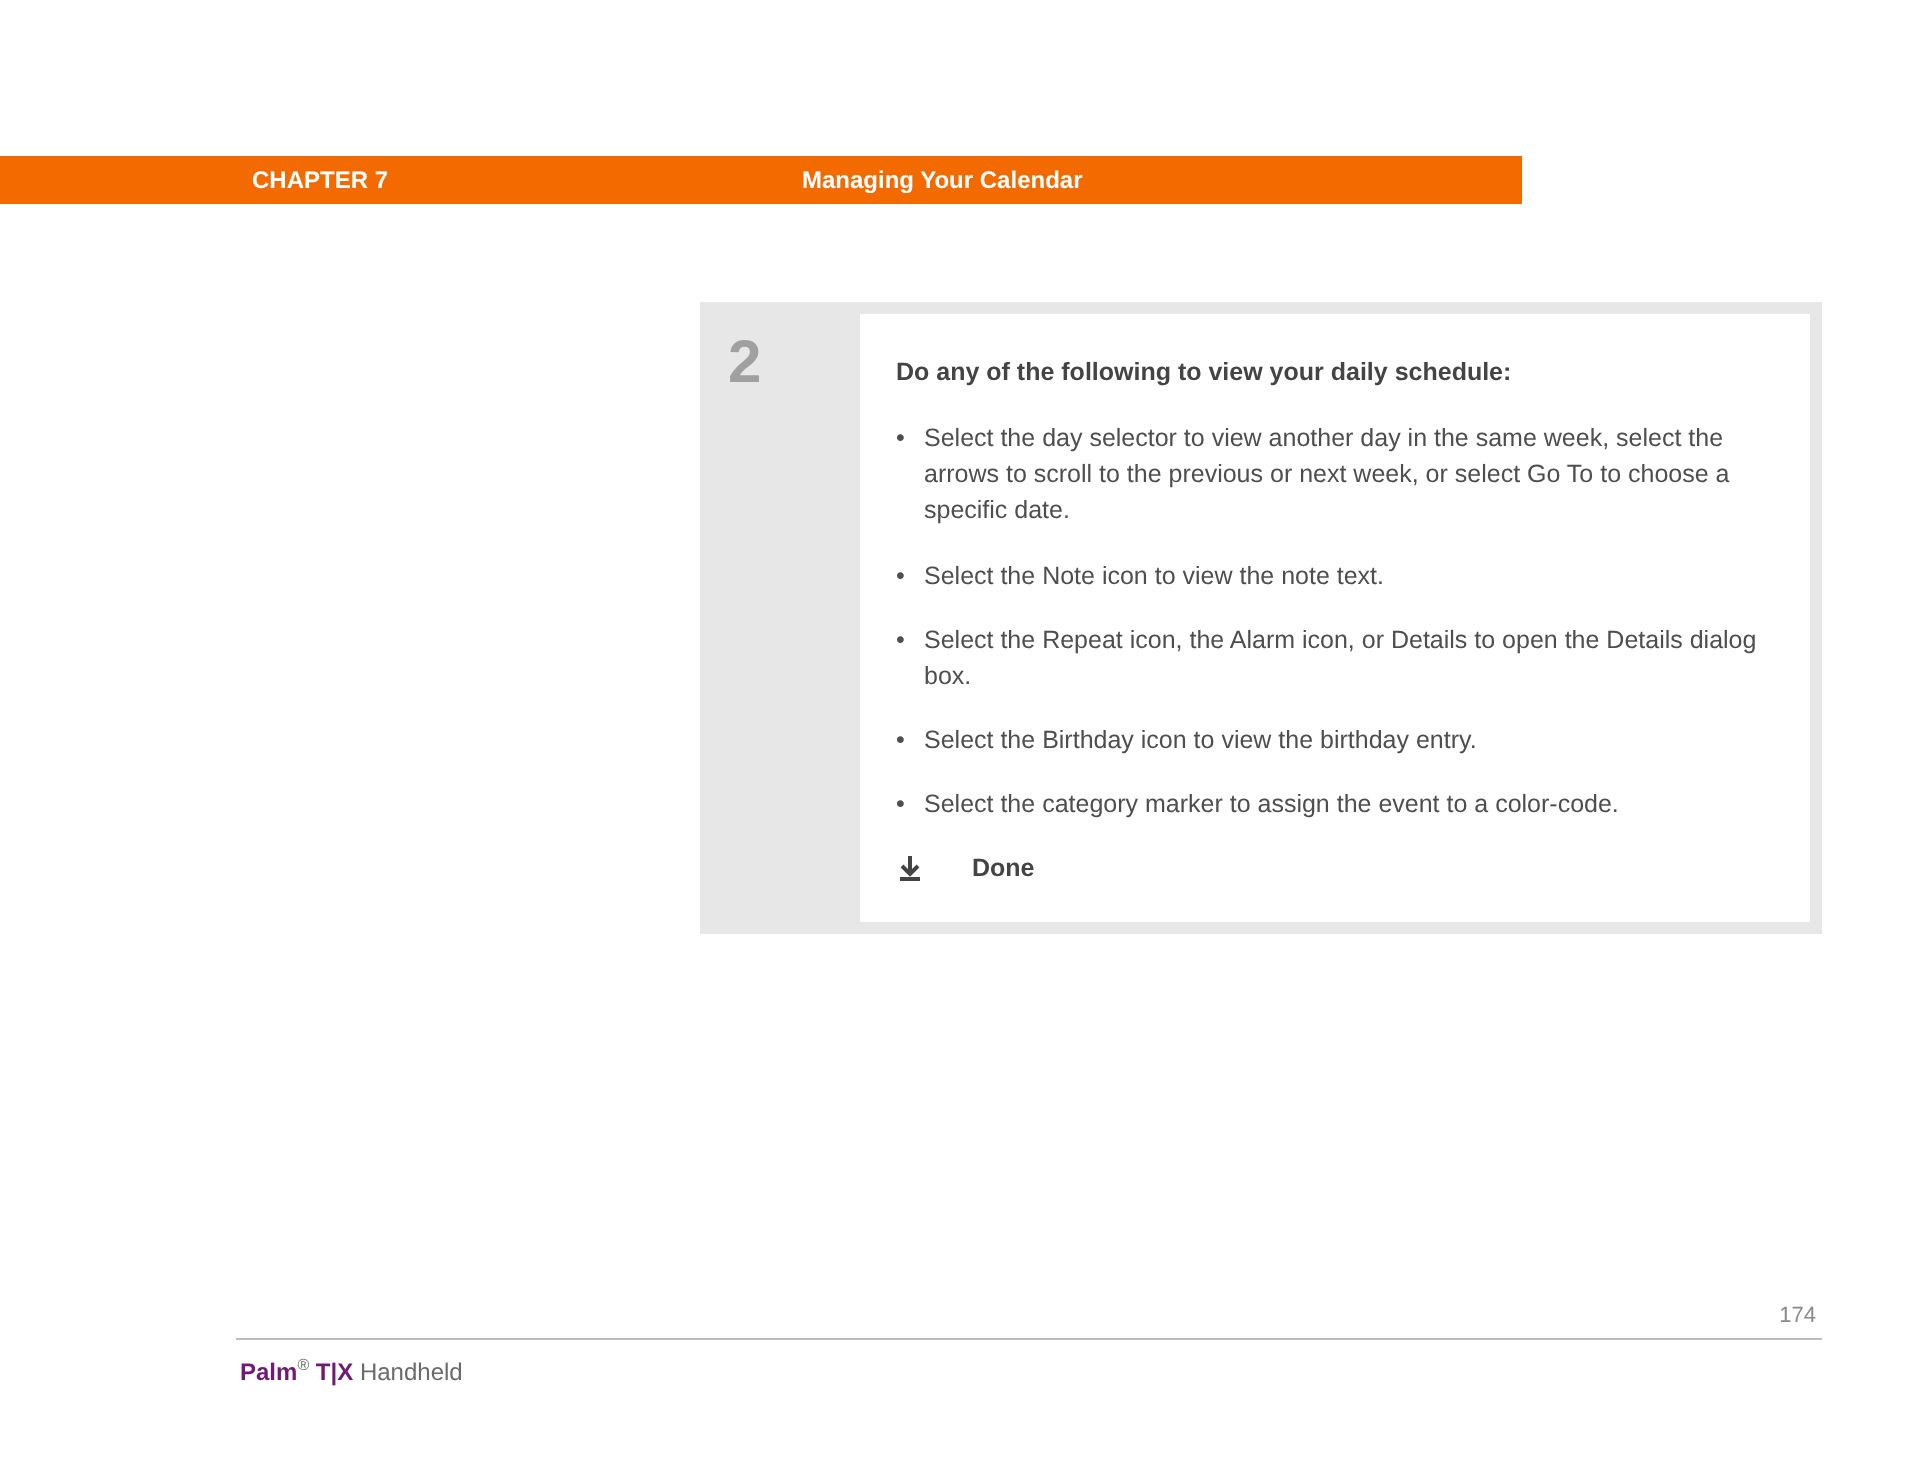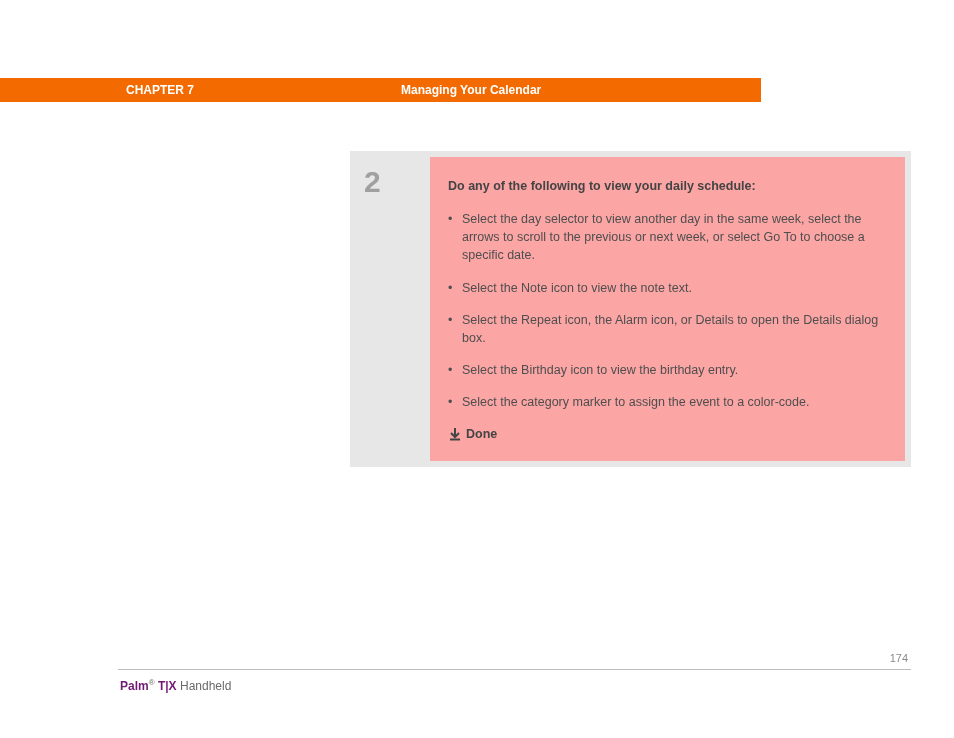--- a/index.html
+++ b/index.html
@@ -48,21 +48,21 @@
     padding: 10px 0 0 8px;
   }
   .step-num {
     font-size: 30px;
     font-weight: 800;
     color: #a0a0a0;
     line-height: 1;
   }
   .step-content {
     flex: 1;
-    background: #fca5a5;
+    background: #ffffff;
     padding: 20px 22px 18px 18px;
     font-size: 12.5px;
     color: #4e4e4e;
     line-height: 1.45;
   }
   .step-lead {
     font-weight: 700;
     margin-bottom: 14px;
     color: #444;
   }
@@ -75,21 +75,21 @@
   .step-content li::before {
     content: "•";
     position: absolute;
     left: 0;
     top: 0;
     color: #4e4e4e;
   }
   .done-row {
     display: flex;
     align-items: center;
-    gap: 4px;
+    gap: 24px;
     margin-top: 6px;
   }
   .done-icon {
     width: 14px;
     height: 14px;
     display: inline-block;
   }
   .done-label {
     font-weight: 700;
     color: #444;

